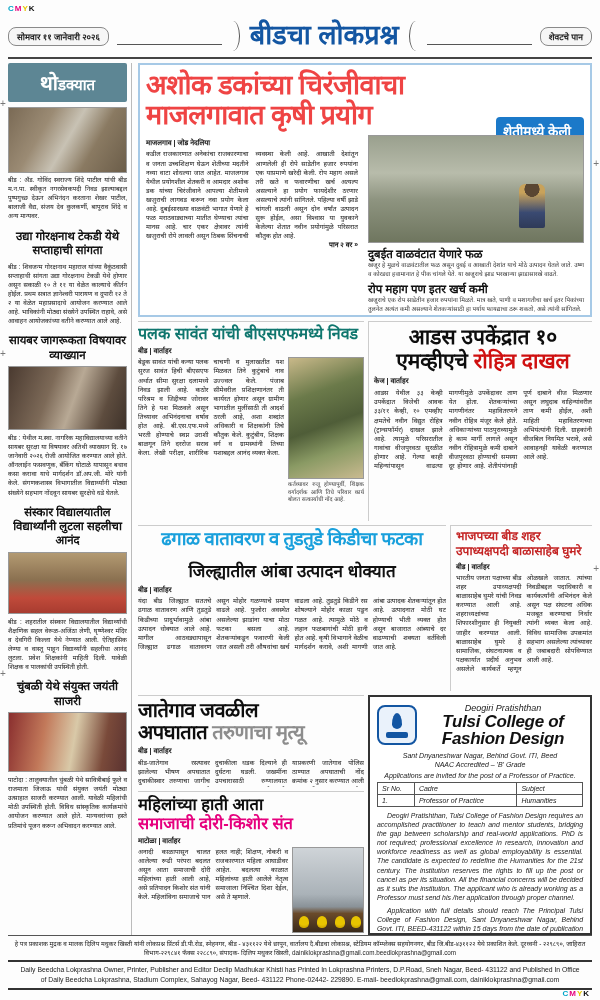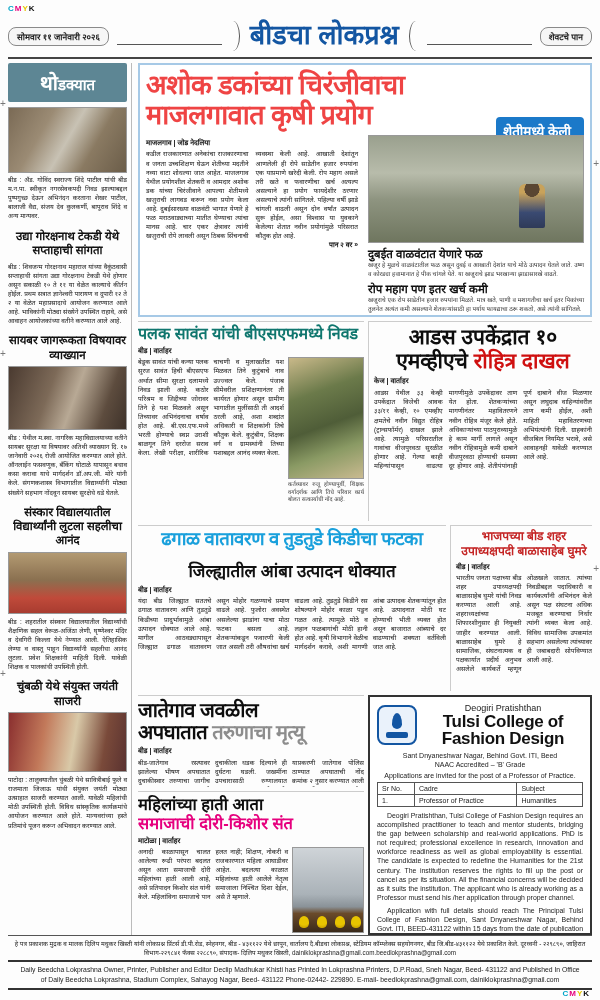--- a/index.html
+++ b/index.html
@@ -84,39 +84,39 @@
   .roh-headline { font-size:21px; font-weight:bold; text-align:center; line-height:1.15; color:#0d0d0d; }
   .roh-headline .red { color:#cf1010; }
   .roh-cols { column-count:3; column-gap:6px; margin-top:3px; }
   
   .mango { grid-column:1/3; overflow:hidden; border-top:1px solid #ccc; padding-top:3px; }
   .mango-blue { color:#19a0dc; font-size:18.5px; font-weight:bold; text-align:center; line-height:1.1; letter-spacing:-0.4px; }
   .mango-sub { font-size:17px; font-weight:bold; text-align:center; color:#111; margin-top:10px; }
   .mango-cols { column-count:4; column-gap:5px; margin-top:2px; }
   
   .bjp { grid-column:3/4; overflow:hidden; border-top:1px solid #ccc; border-left:1px solid #ccc; padding:3px 0 0 5px; }
-  .bjp-headline { color:#c42525; font-size:12px; font-weight:bold; text-align:center; line-height:1.25; }
+  .bjp-headline { color:#c42525; font-size:12px; font-weight:bold; line-height:1.25; }
   .bjp-cols { column-count:2; column-gap:5px; margin-top:2px; }
   
   .accident { grid-column:1/2; overflow:hidden; border-top:1px solid #ccc; padding-top:3px; }
   .acc-headline { font-size:20px; font-weight:bold; line-height:1.1; color:#0d0d0d; letter-spacing:-0.5px; }
   .acc-headline .gray { color:#8d8d8d; }
   .acc-cols { column-count:3; column-gap:5px; margin-top:3px; }
   
   .women { grid-column:1/2; overflow:hidden; border-top:1px solid #ccc; padding-top:3px; }
   .wom-headline { font-size:16.5px; font-weight:bold; line-height:1.15; color:#0d0d0d; }
   .wom-headline .magenta { color:#e6007e; }
   .wom-flex { display:flex; gap:4px; margin-top:2px; }
   .wom-cols { flex:1; column-count:2; column-gap:5px; }
   .wom-fig { width:72px; flex:none; }
   .wom-photo { height:86px; border:1px solid #999; position:relative;
     background:linear-gradient(180deg,#cfd4d8 0%,#aab2b8 55%,#8a9298 70%,#6a4a2a 78%,#3a2a1a 100%); }
   .wom-photo .flower { position:absolute; bottom:4px; width:10px; height:12px; background:radial-gradient(circle at 50% 30%,#e8c400 0 55%,#b89000 100%); border-radius:50% 50% 40% 40%; }
   
-  .ad { grid-column:2/4; grid-row:4/6; border:2px solid #333; padding:6px 7px; overflow:hidden; background:#fff; font-family:"Liberation Sans",sans-serif; }
+  .ad { grid-column:2/4; grid-row:4/6; border:2px solid #333; padding:6px 7px; overflow:hidden; background:#fff; font-family:"Liberation Sans",sans-serif;font-style:italic; }
   .ad-toprow { display:flex; gap:6px; align-items:center; }
   .ad-logo { width:40px; height:40px; flex:none; border:2px solid #1356a2; border-radius:8px; position:relative; background:#eaf2fb; }
   .ad-logo .flame { position:absolute; left:50%; top:6px; transform:translateX(-50%); width:10px; height:16px; background:#1356a2; border-radius:50% 50% 50% 50%/70% 70% 30% 30%; }
   .ad-logo .base { position:absolute; left:50%; bottom:5px; transform:translateX(-50%); width:22px; height:6px; background:#1356a2; border-radius:2px; }
   .ad-titles { flex:1; text-align:center; }
   .ad-org { font-size:9px; color:#222; }
   .ad-name { font-size:17px; font-weight:bold; color:#111; line-height:1.02; letter-spacing:-0.3px; }
   .ad-addr { text-align:center; font-size:7px; margin-top:3px; line-height:1.3; }
   .ad-invite { font-size:7px; text-align:center; margin-top:3px; }
   .ad table { width:100%; border-collapse:collapse; margin-top:3px; }

